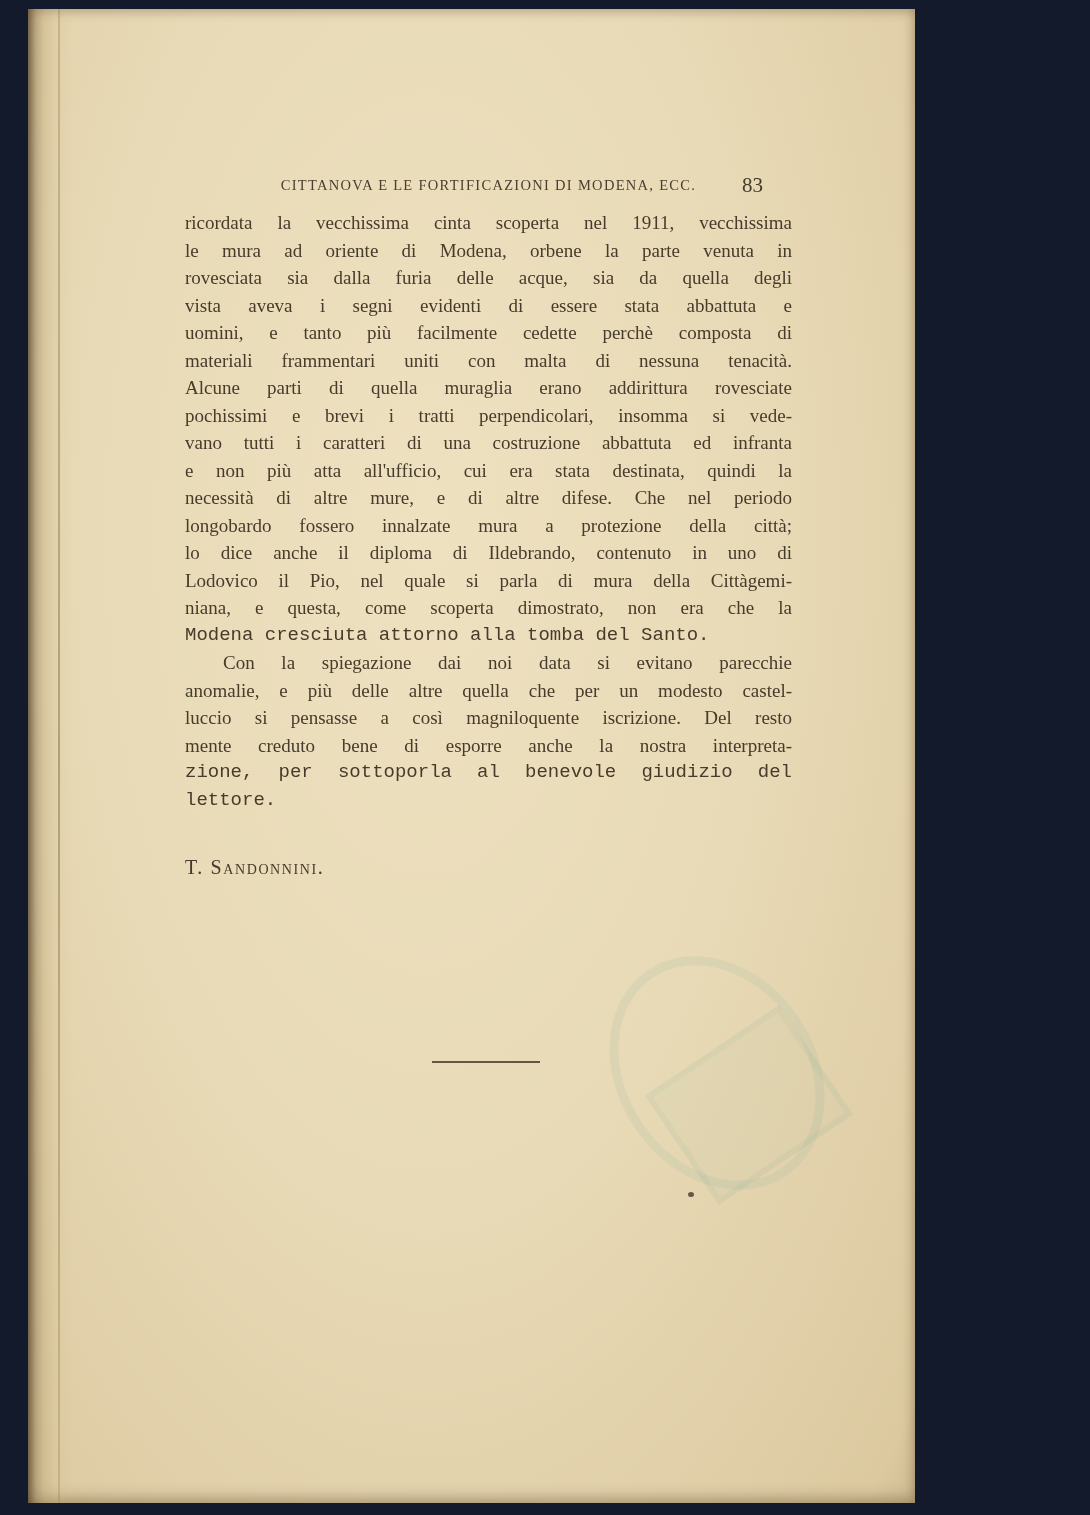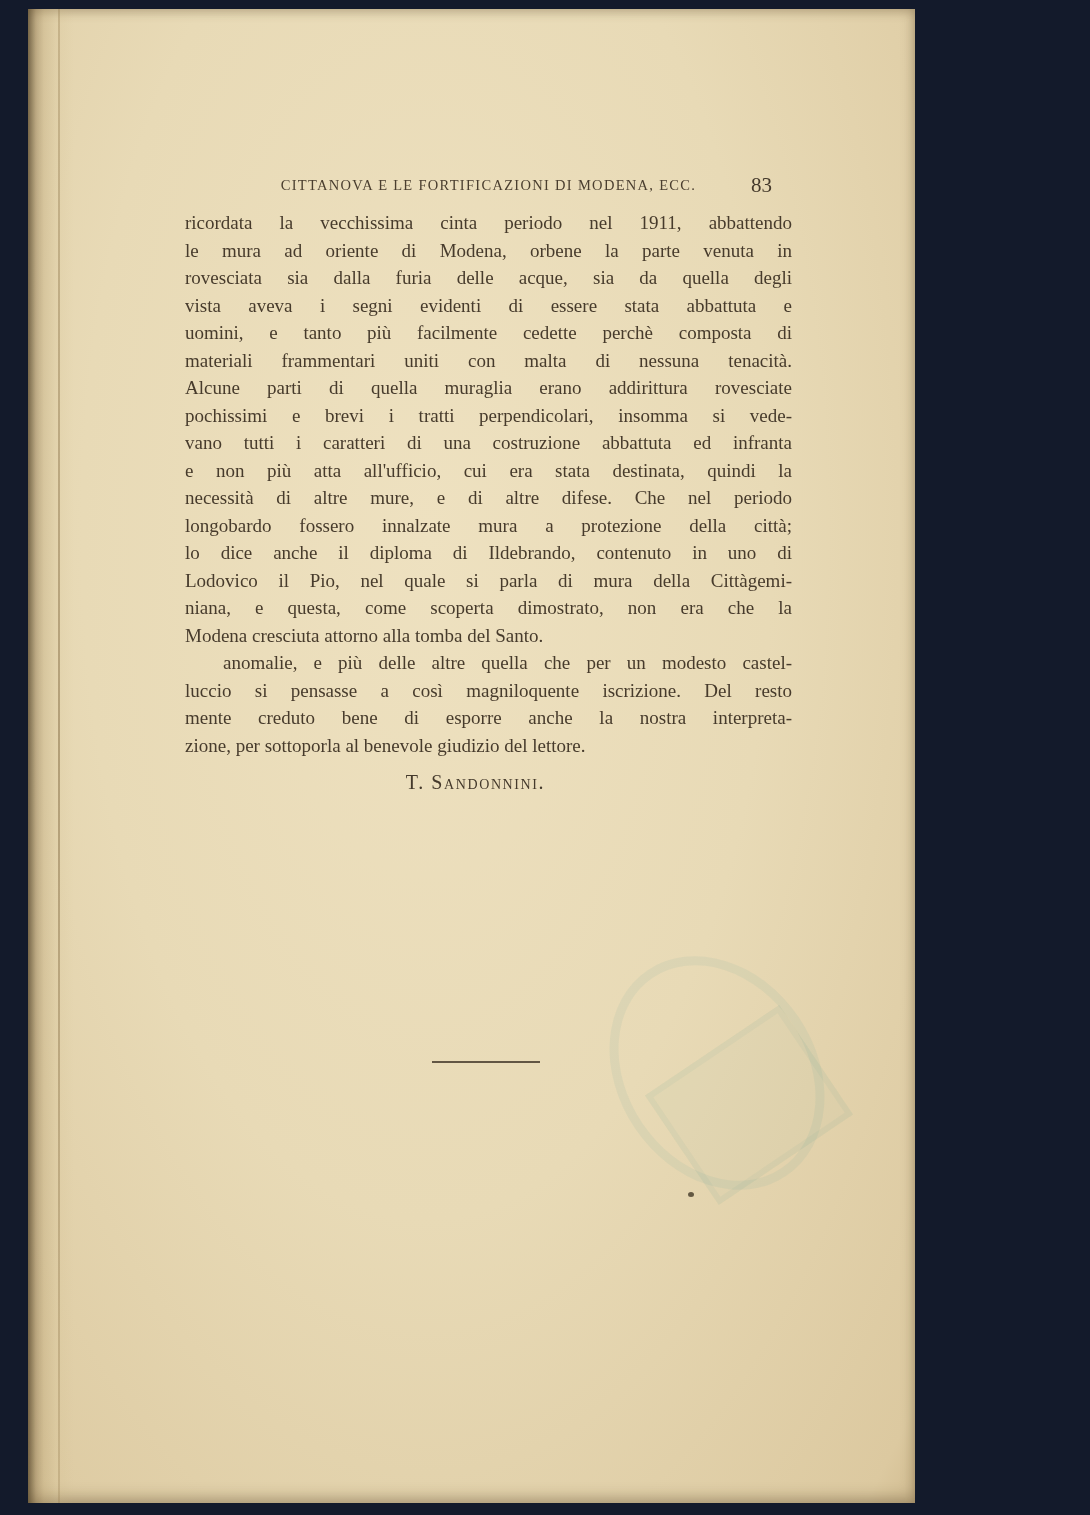--- a/index.html
+++ b/index.html
@@ -56,21 +56,21 @@
     position: absolute;
     left: 0; right: 0;
     text-align: center;
     font-size: 14.5px;
     letter-spacing: 1.3px;
     color: #4a3e2f;
     white-space: nowrap;
   }
   .page-number {
     position: absolute;
-    right: 20px;
+    right: 29px;
     top: -4px;
     font-size: 21px;
     color: #453a2c;
   }
 
   
   .textblock {
     position: absolute;
     left: 157px;
     top: 200px;
@@ -79,29 +79,30 @@
     font-size: 19px;
     line-height: 27.5px;
   }
   .line {
     text-align: justify;
     text-align-last: justify;
     white-space: normal;
   }
   .line.last {
     text-align-last: left;
+    font-family: Liberation Mono, monospace;
   }
   .para.indent-first .line:first-child {
     text-indent: 38px;
   }
 
   .signature {
-    margin-top: 10px;
+    margin-top: 40px;
     padding-right: 26px;
-    text-align: center;
+    text-align: left;
     font-variant: small-caps;
     letter-spacing: 1.6px;
     font-size: 20px;
     color: #453a2c;
   }
 
   
   .rule {
     position: absolute;
     left: 404px;
@@ -171,38 +172,39 @@
   <div class="gutter"></div>
   <div class="gutter-line"></div>
 
   <div class="header-row">
     <div class="running-title">CITTANOVA E LE FORTIFICAZIONI DI MODENA, ECC.</div>
     <div class="page-number">83</div>
   </div>
 
   <div class="textblock">
     <div class="para">
-        <div class="line">ricordata la vecchissima cinta periodo nel 1911, abbattendo</div>
+        <div class="line">ricordata la vecchissima cinta scoperta nel 1911, vecchissima</div>
         <div class="line">le mura ad oriente di Modena, orbene la parte venuta in</div>
         <div class="line">rovesciata sia dalla furia delle acque, sia da quella degli</div>
         <div class="line">vista aveva i segni evidenti di essere stata abbattuta e</div>
         <div class="line">uomini, e tanto più facilmente cedette perchè composta di</div>
         <div class="line">materiali frammentari uniti con malta di nessuna tenacità.</div>
         <div class="line">Alcune parti di quella muraglia erano addirittura rovesciate</div>
         <div class="line">pochissimi e brevi i tratti perpendicolari, insomma si vede-</div>
         <div class="line">vano tutti i caratteri di una costruzione abbattuta ed infranta</div>
         <div class="line">e non più atta all'ufficio, cui era stata destinata, quindi la</div>
         <div class="line">necessità di altre mure, e di altre difese. Che nel periodo</div>
         <div class="line">longobardo fossero innalzate mura a protezione della città;</div>
         <div class="line">lo dice anche il diploma di Ildebrando, contenuto in uno di</div>
         <div class="line">Lodovico il Pio, nel quale si parla di mura della Cittàgemi-</div>
         <div class="line">niana, e questa, come scoperta dimostrato, non era che la</div>
         <div class="line last">Modena cresciuta attorno alla tomba del Santo.</div>
       </div>
     <div class="para indent-first">
+        <div class="line">Con la spiegazione dai noi data si evitano parecchie</div>
         <div class="line">anomalie, e più delle altre quella che per un modesto castel-</div>
         <div class="line">luccio si pensasse a così magniloquente iscrizione. Del resto</div>
         <div class="line">mente creduto bene di esporre anche la nostra interpreta-</div>
         <div class="line last">zione, per sottoporla al benevole giudizio del lettore.</div>
       </div>
     <div class="signature">T. Sandonnini.</div>
   </div>
 
   <div class="rule"></div>
 

